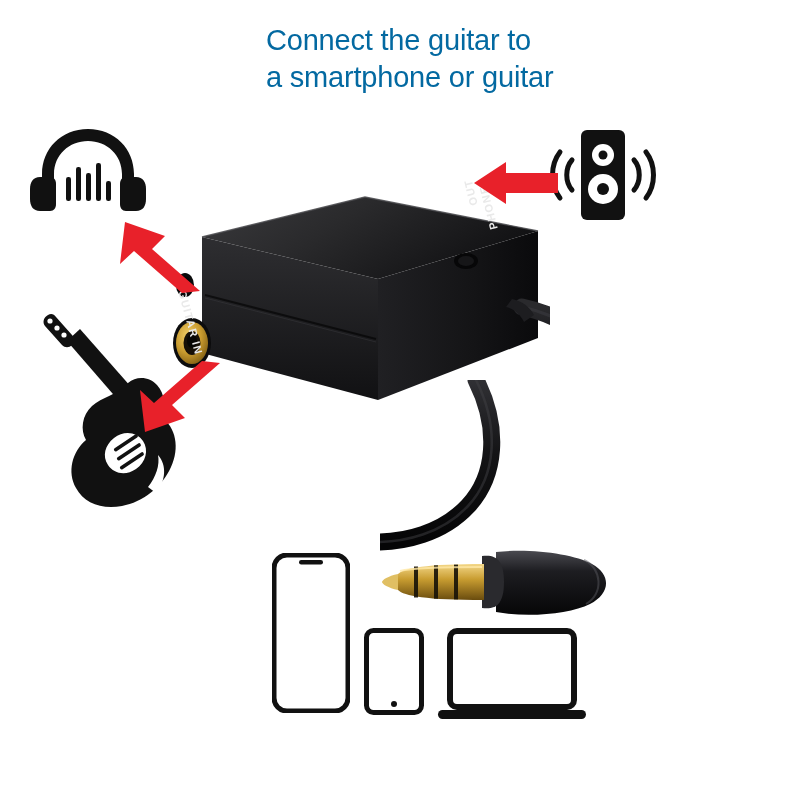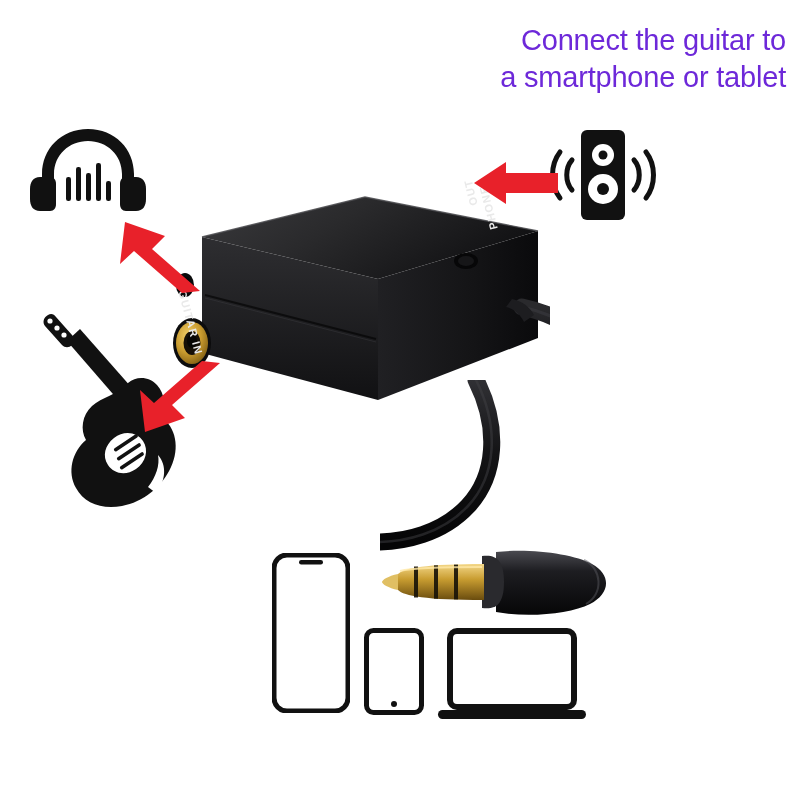--- a/index.html
+++ b/index.html
@@ -20,24 +20,24 @@
     width: 800px;
     height: 800px;
   }
   .abs { position: absolute; }
 
   
   #headline {
     right: 14px;
     top: 22px;
     width: 520px;
-    text-align: right;
+    text-align: left;
     font-size: 29px;
     line-height: 1.28;
-    color: #6d28d9;
+    color: #0369a1;
     letter-spacing: -0.2px;
   }
   #headline .ln { display: block; white-space: nowrap; }
 
   
   #device {
     left: 150px;
     top: 175px;
     width: 400px;
     height: 250px;
@@ -66,21 +66,21 @@
   
   .wave { stroke: #111; fill: none; }
 </style>
 </head>
 <body>
 
 <div id="stage">
 
   <div id="headline" class="abs">
     <span class="ln">Connect the guitar to</span>
-    <span class="ln">a smartphone or tablet</span>
+    <span class="ln">a smartphone or guitar</span>
   </div>
 
   <div id="headphone-icon" class="abs">
     <svg width="120" height="90" viewBox="0 0 120 90">
       <path d="M60 4 C33 4 14 24 14 49 L14 56 L26 56 L26 49 C26 30 41 16 60 16 C79 16 94 30 94 49 L94 56 L106 56 L106 49 C106 24 87 4 60 4 Z" fill="#111"></path>
       <path d="M12 52 C5 52 2 57 2 64 L2 74 C2 81 5 86 12 86 L22 86 C26 86 28 83 28 79 L28 59 C28 55 26 52 22 52 Z" fill="#111"></path>
       <path d="M108 52 C115 52 118 57 118 64 L118 74 C118 81 115 86 108 86 L98 86 C94 86 92 83 92 79 L92 59 C92 55 94 52 98 52 Z" fill="#111"></path>
       <g fill="#111">
         <rect x="38" y="52" width="5" height="24" rx="2.2"></rect>
         <rect x="48" y="42" width="5" height="34" rx="2.2"></rect>

